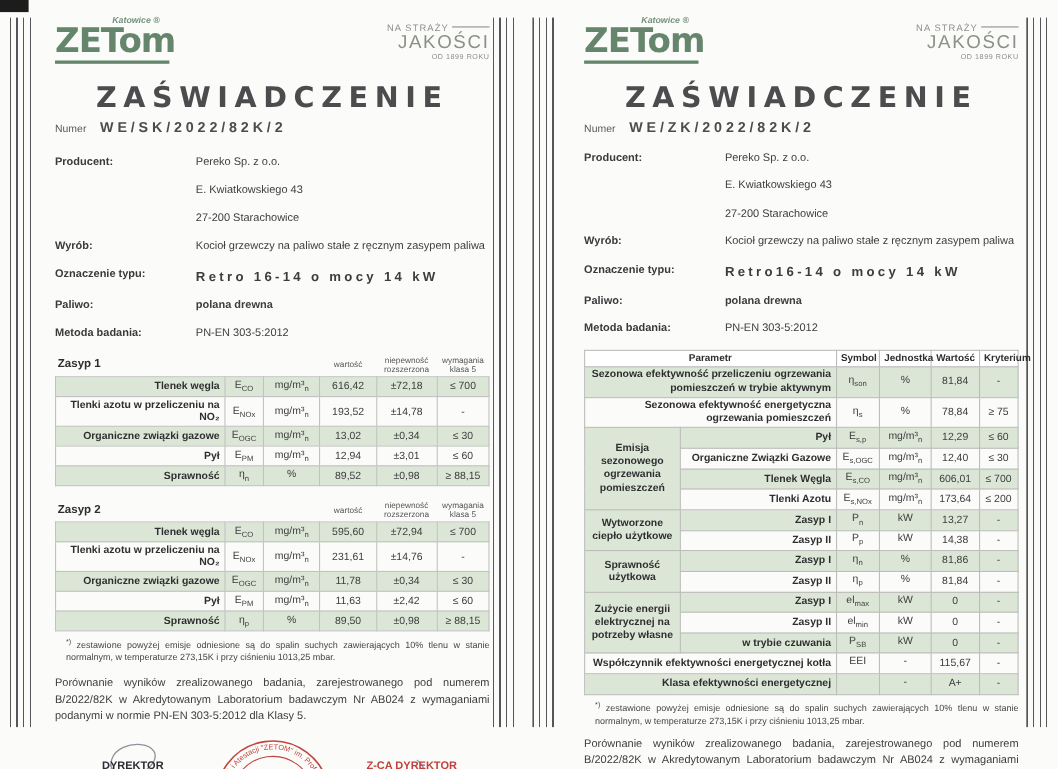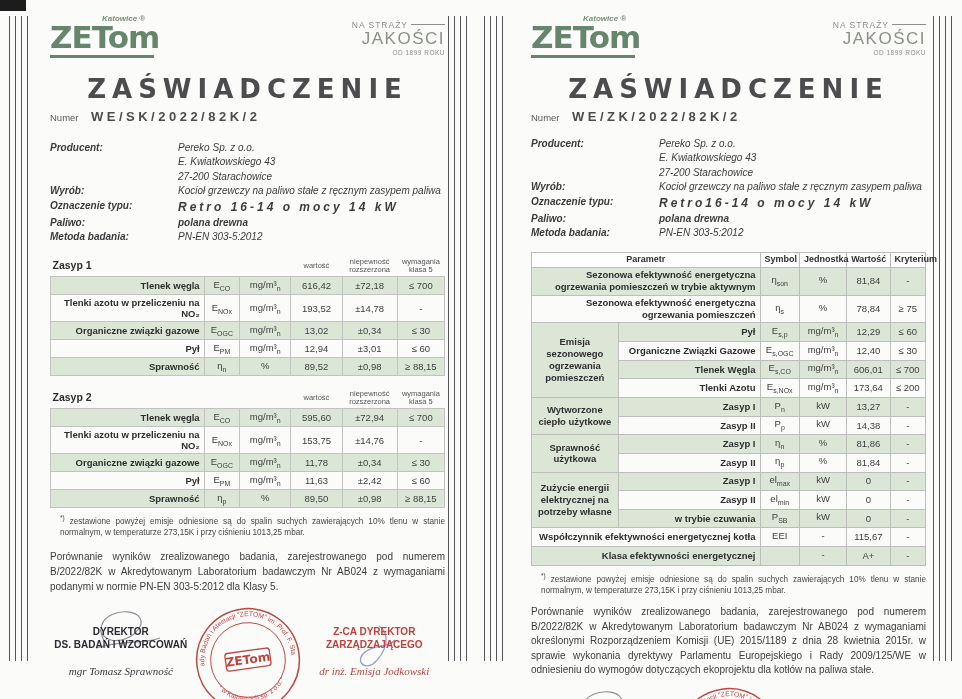--- a/index.html
+++ b/index.html
@@ -20,21 +20,21 @@
   .motto-1{font-size:8.5px;letter-spacing:1px;}
   .motto-1 .dash{display:inline-block;width:34px;border-top:1px solid #8b9189;vertical-align:3px;margin-left:3px;}
   .motto-2{font-size:17px;letter-spacing:1.5px;line-height:1.1;}
   .motto-3{font-size:6.5px;letter-spacing:.5px;}
   
   .title{text-align:center;font-size:26px;font-weight:bold;letter-spacing:6px;color:#4c4c4e;margin-top:16px;font-family:"DejaVu Sans",sans-serif;}
   .numer{text-align:left;margin-top:3px;}
   .numer-label{font-size:9.5px;color:#5a5a5c;margin-right:8px;}
   .numer-value{font-size:13px;font-weight:bold;letter-spacing:3.5px;color:#4c4c4e;}
   
-  .info{display:grid;grid-template-columns:128px 1fr;row-gap:1px;font-size:10px;margin-top:16px;line-height:1.35;font-style:italic;}
+  .info{display:grid;grid-template-columns:128px 1fr;row-gap:12px;font-size:10px;margin-top:16px;line-height:1.35;}
   .info .lab{font-weight:bold;color:#3a3a3c;}
   .info .val{color:#3d3d3f;}
   .typ-val{font-weight:bold;letter-spacing:3px;font-size:12px;}
   .paliwo-val{font-weight:bold;}
   
   table{width:100%;border-collapse:collapse;table-layout:fixed;}
   td{padding:2px 4px;font-size:9.5px;vertical-align:middle;}
   .g{background:#dce6d7;}
   
   .t-left{margin-top:12px;}
@@ -193,21 +193,21 @@
         <td class="c"><span>E</span><sub>CO</sub></td>
         <td class="c"><span>mg/m³</span><sub>n</sub></td>
         <td class="c">595,60</td>
         <td class="c">±72,94</td>
         <td class="c">≤ 700</td>
       </tr>
       <tr>
         <td class="lbl">Tlenki azotu w przeliczeniu na NO₂</td>
         <td class="c"><span>E</span><sub>NOx</sub></td>
         <td class="c"><span>mg/m³</span><sub>n</sub></td>
-        <td class="c">153,75</td>
+        <td class="c">231,61</td>
         <td class="c">±14,76</td>
         <td class="c">-</td>
       </tr>
       <tr class="g">
         <td class="lbl">Organiczne związki gazowe</td>
         <td class="c"><span>E</span><sub>OGC</sub></td>
         <td class="c"><span>mg/m³</span><sub>n</sub></td>
         <td class="c">11,78</td>
         <td class="c">±0,34</td>
         <td class="c">≤ 30</td>
@@ -317,21 +317,21 @@
         </colgroup>
       <tbody>
           <tr class="hd">
         <td colspan="2">Parametr</td>
         <td>Symbol</td>
         <td>Jednostka</td>
         <td>Wartość</td>
         <td>Kryterium</td>
       </tr>
       <tr class="g">
-        <td colspan="2" class="lbl">Sezonowa efektywność energetyczna ogrzewania pomieszczeń w trybie aktywnym</td>
+        <td colspan="2" class="lbl">Sezonowa efektywność przeliczeniu ogrzewania pomieszczeń w trybie aktywnym</td>
         <td class="c"><span>η</span><sub>son</sub></td>
         <td class="c"><span>%</span><sub></sub></td>
         <td class="c">81,84</td>
         <td class="c">-</td>
       </tr>
       <tr>
         <td colspan="2" class="lbl">Sezonowa efektywność energetyczna ogrzewania pomieszczeń</td>
         <td class="c"><span>η</span><sub>s</sub></td>
         <td class="c"><span>%</span><sub></sub></td>
         <td class="c">78,84</td>

